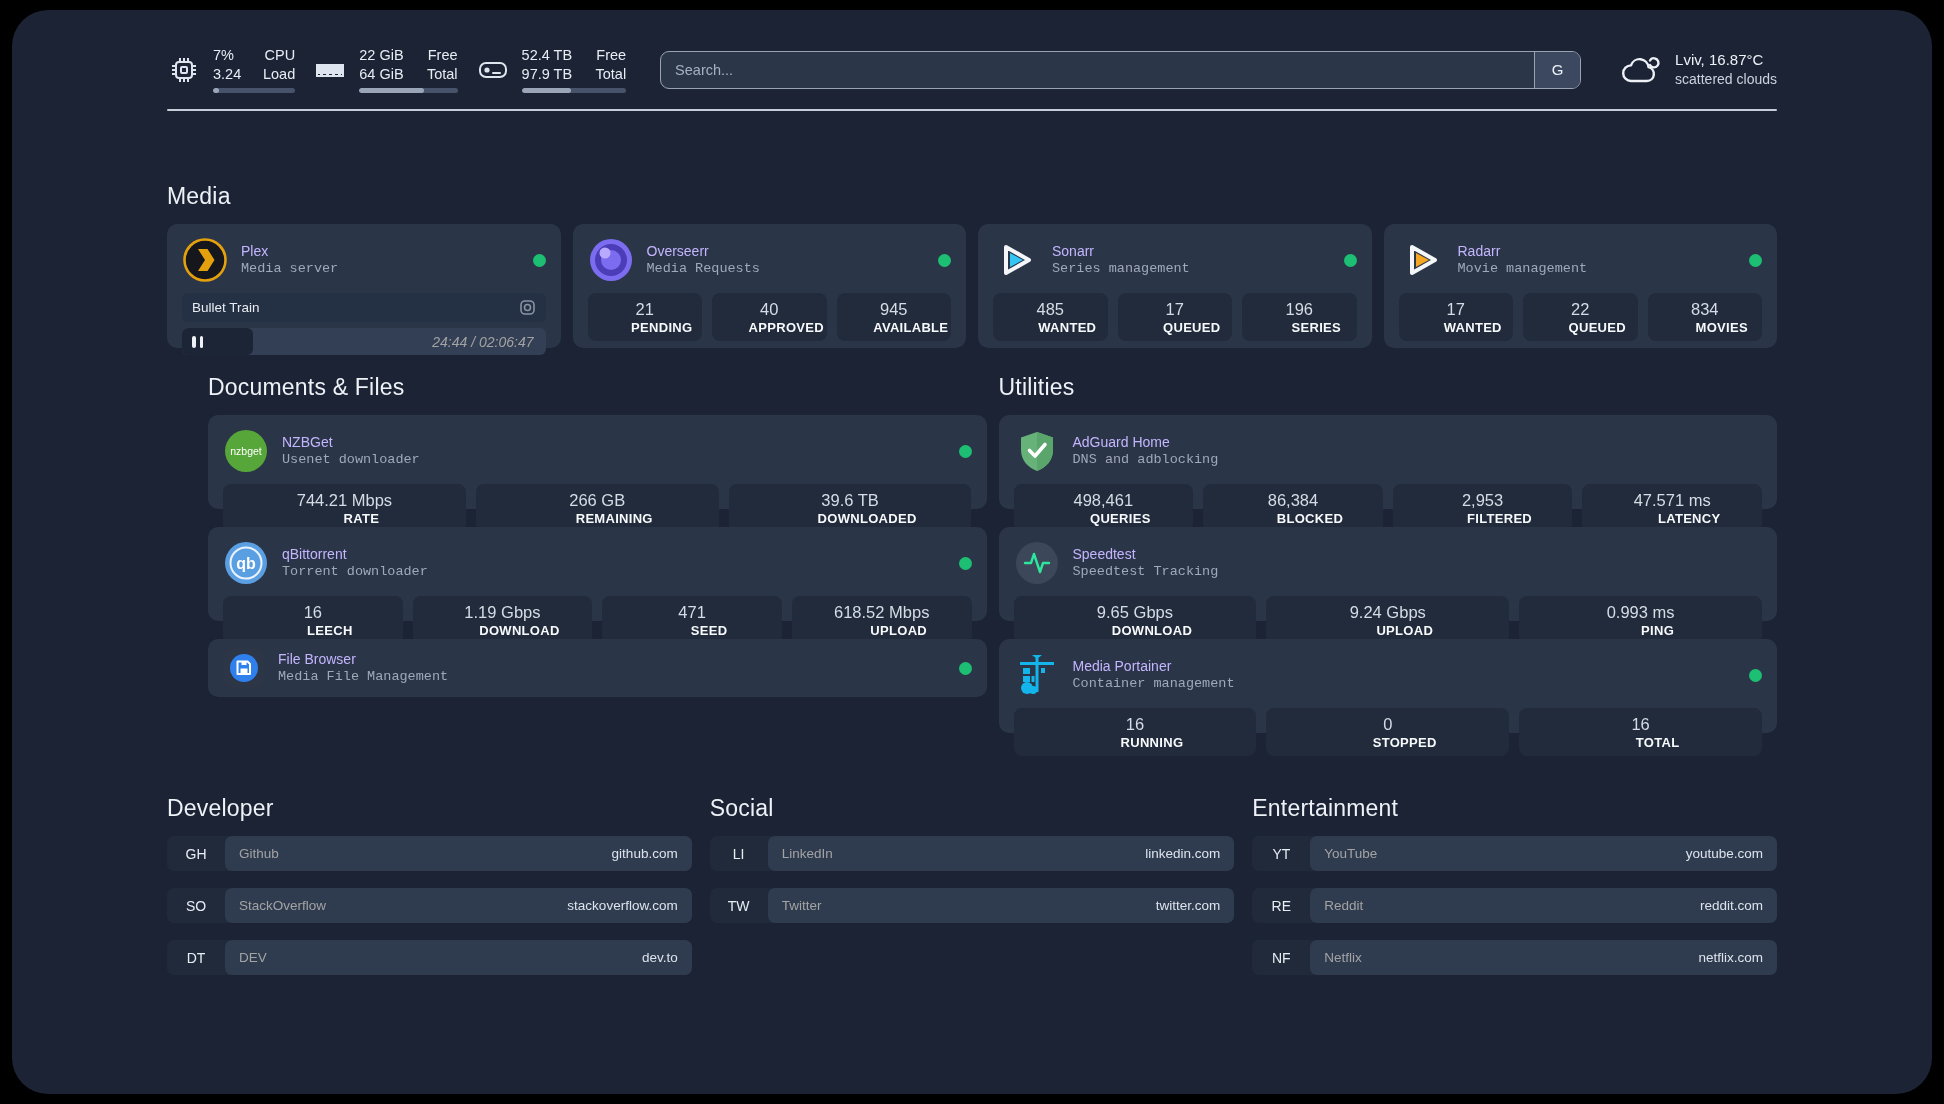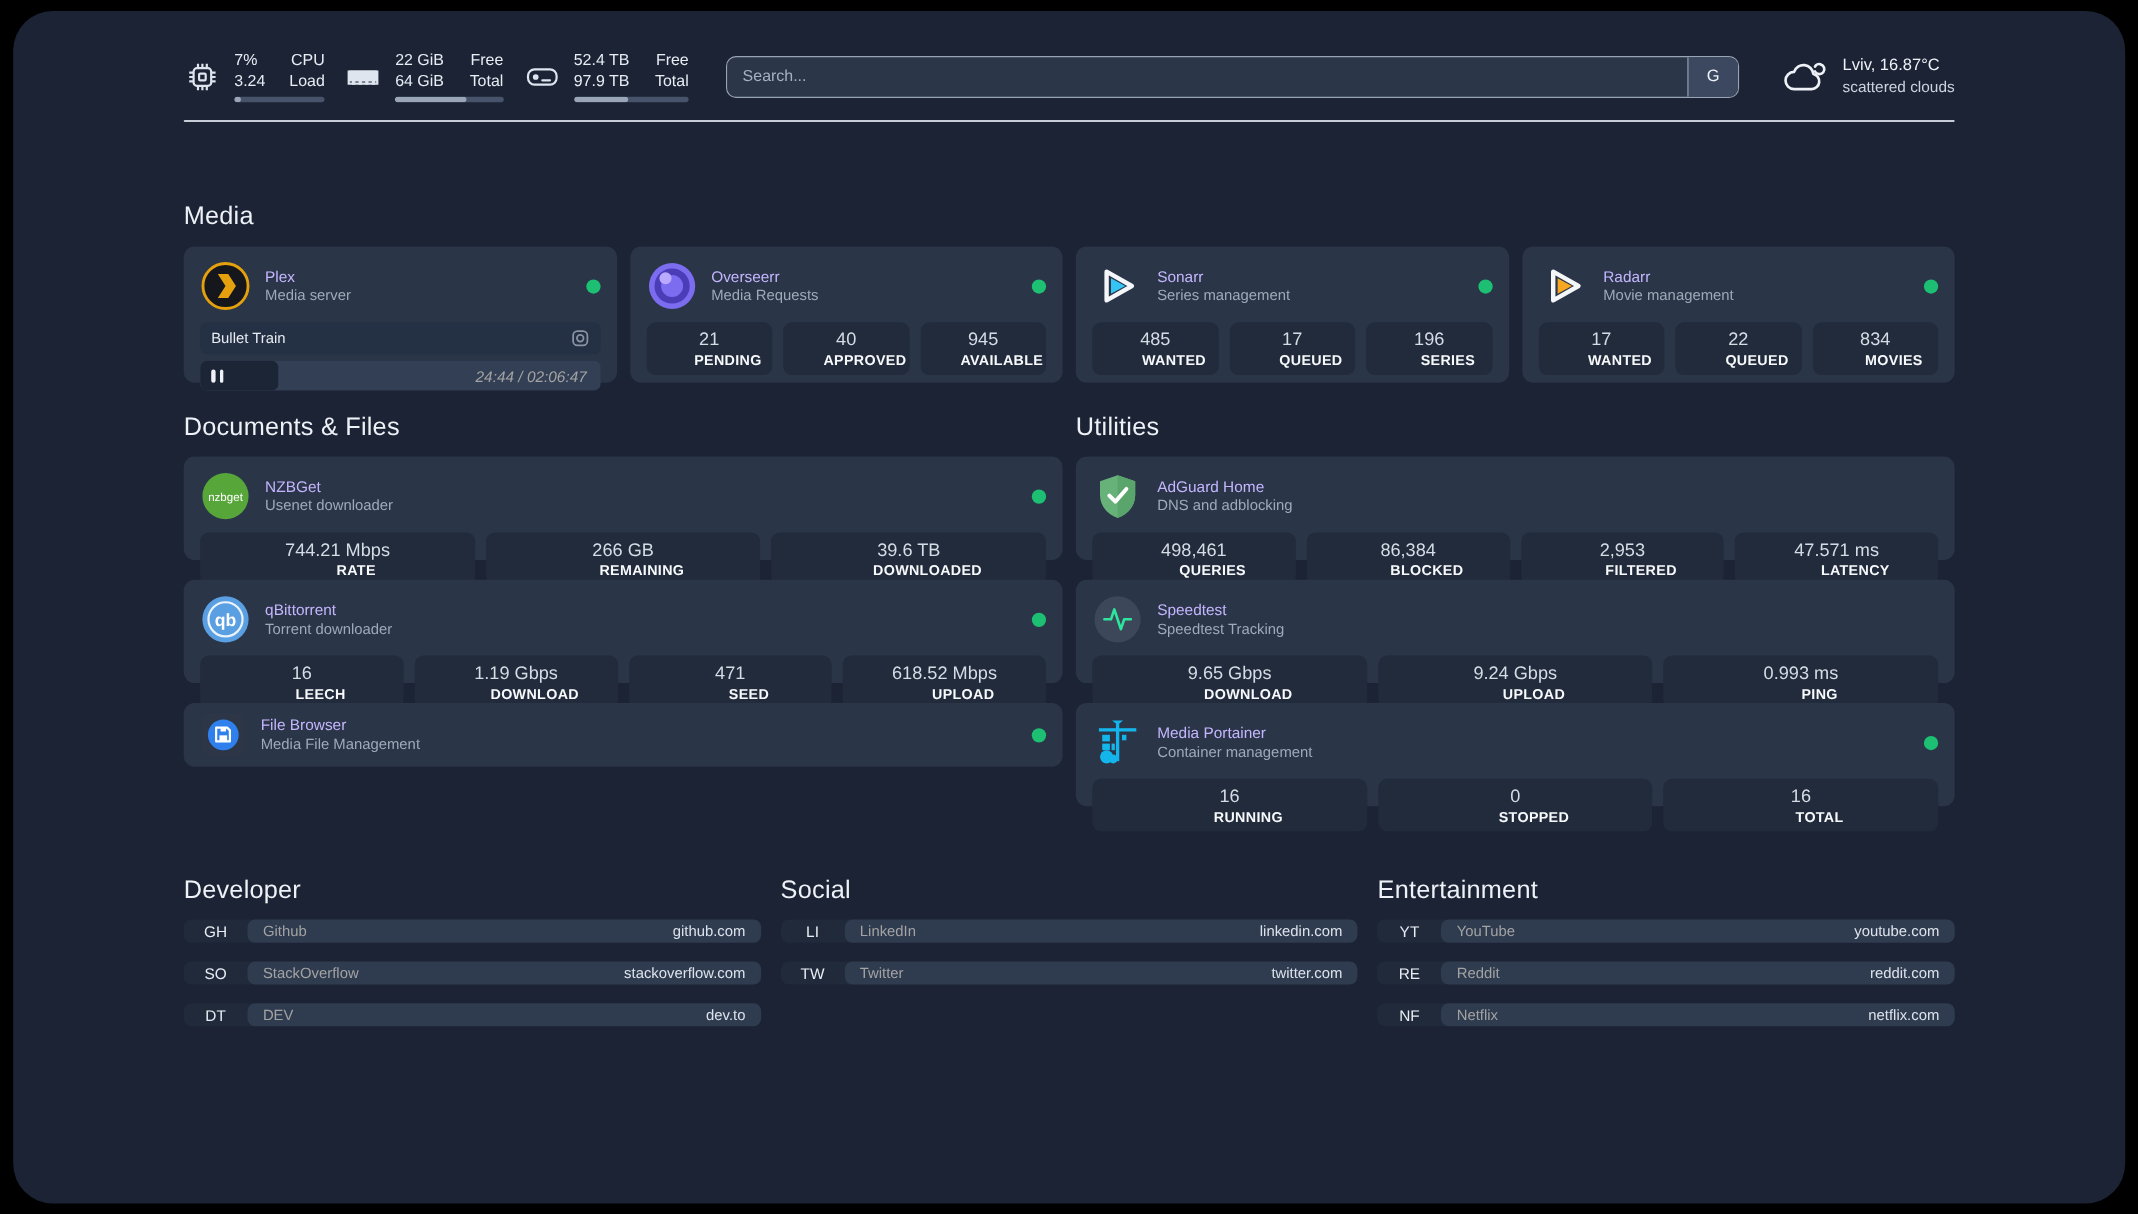--- a/index.html
+++ b/index.html
@@ -43,49 +43,49 @@
   .media-grid { margin-top:14px; display:grid; grid-template-columns:repeat(4,1fr); gap:12px; }
 
   .card { background:#2a3548; border-radius:10px; padding:13px 15px; }
   .card.h-media { height:124px; }
   .card.h-std { height:94px; }
   .card.h-slim { height:58px; padding:8px 15px; display:flex; align-items:center; }
   .card-header { display:flex; align-items:center; gap:13px; width:100%; }
   .app-icon { width:46px; height:46px; flex:none; }
   .app-icon.sm { width:42px; height:42px; }
   .app-title { font-size:14px; font-weight:500; color:#c4b5fd; line-height:1.25; }
-  .app-desc { font-size:13.5px; color:#9fa9b8; line-height:1.3; }
+  .app-desc { font-size:13.5px; color:#9fa9b8; line-height:1.3;font-family:Liberation Mono, monospace; }
   .status-dot { width:13px; height:13px; border-radius:50%; background:#1dbf73; margin-left:auto; flex:none; }
 
   .stats-row { margin-top:10px; display:flex; gap:10px; }
   .statbox { flex:1; height:48px; background:#212b3c; border-radius:8px;
              display:flex; flex-direction:column; justify-content:center; align-items:center; gap:1px; }
   .stat-value { font-size:16.5px; color:#d6dce5; }
   .stat-label { font-size:13px; font-weight:700; color:#f7f9fb; letter-spacing:.3px;padding-left:34px; }
 
   
   .player { margin-top:10px; }
   .player-title-row { height:29px; background:#243043; border-radius:6px; padding:0 10px;
                       display:flex; align-items:center; font-size:13.5px; color:#e8ecf2; }
   .player-gear { margin-left:auto; width:17px; height:17px; color:#8a93a3; }
   .player-bar { margin-top:6px; position:relative; height:27px; background:#333f54; border-radius:6px; overflow:hidden; }
   .player-fill { position:absolute; left:0; top:0; bottom:0; background:#1b2536; border-radius:6px;
                  display:flex; align-items:center; padding-left:10px; gap:4px; }
   .pause-bar { width:3.5px; height:12px; background:#eef2f7; border-radius:2px; }
   .player-time { position:absolute; right:12px; top:50%; transform:translateY(-50%);
                  font-size:14px; color:#a3a3a3;font-style:italic; }
 
-  .two-col { margin-top:26px; display:grid; grid-template-columns:1fr 1fr; column-gap:12px; }
+  .two-col { margin-top:26px; display:grid; grid-template-columns:1fr 1fr; column-gap:12px;margin-left:41px; }
   .col-title { margin-bottom:14px; }
   .card-stack { display:flex; flex-direction:column; gap:18px; }
 
   
   .three-col { margin-top:62px; display:grid; grid-template-columns:repeat(3,1fr); gap:18px; }
   .link-stack { display:flex; flex-direction:column; gap:17px; }
-  .link-row { height:21px; background:#202a3b; border-radius:7px; display:flex; align-items:stretch; cursor:pointer; }
+  .link-row { height:35px; background:#202a3b; border-radius:7px; display:flex; align-items:stretch; cursor:pointer; }
   .link-tag { width:58px; flex:none; display:flex; align-items:center; justify-content:center;
               font-size:14px; font-weight:500; color:#e8edf4; }
   .link-pill { flex:1; background:#2f3b4f; border-radius:7px; display:flex; align-items:center;
                justify-content:space-between; padding:0 14px; }
   .link-name { font-size:13.5px; color:#a3a3a3; }
   .link-url { font-size:13.5px; color:#dde3ec; }
 
   svg { display:block; }
 </style>
 </head>

